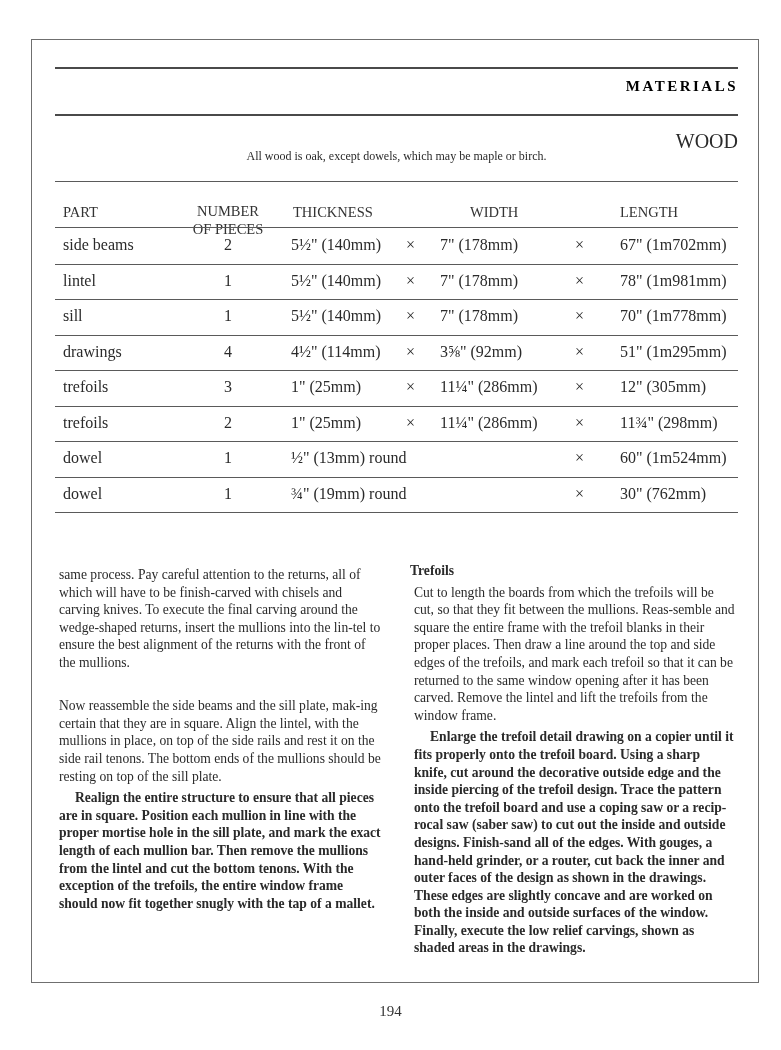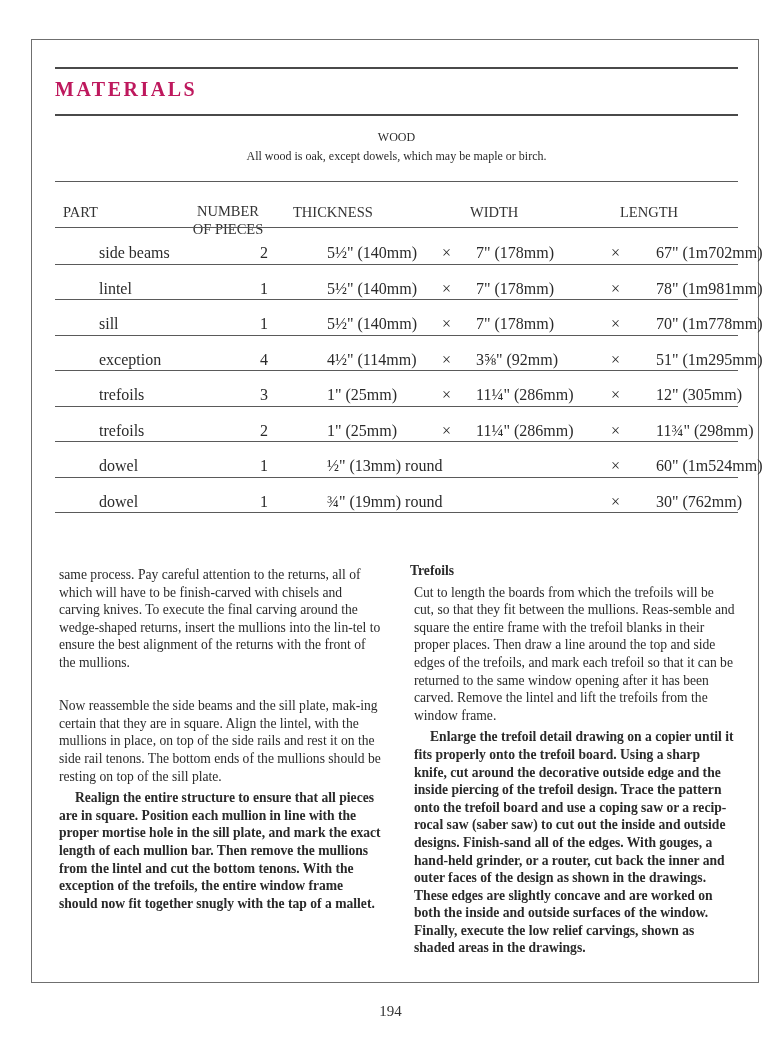--- a/index.html
+++ b/index.html
@@ -7,36 +7,36 @@
     width: 781px; height: 1050px; background: #ffffff; position: relative; overflow: hidden;
     font-family: "Liberation Serif", "DejaVu Serif", serif; color: #2a2a2a;
   }
   .frame {
     position: absolute; left: 31px; top: 39px; width: 728px; height: 944px;
     border: 1.5px solid #6f6f6f; box-sizing: border-box;
   }
   .rule { position: absolute; left: 55px; width: 683px; height: 2px; background: #4a4a4a; }
   .rule.thin { height: 1px; background: #5a5a5a; }
   .title {
-    position: absolute; left: 55px; width: 683px; top: 78px; text-align: left;
-    font-size: 20px; letter-spacing: 2.5px; font-weight: bold; color: #be185d;
+    position: absolute; left: 55px; width: 683px; top: 78px; text-align: right;
+    font-size: 15px; letter-spacing: 2.5px; font-weight: bold; color: #000000;
   }
-  .wood-title { position: absolute; left: 55px; width: 683px; top: 130px; text-align: center; font-size: 12px; }
+  .wood-title { position: absolute; left: 55px; width: 683px; top: 130px; text-align: right; font-size: 20px; }
   .wood-note { position: absolute; left: 55px; width: 683px; top: 149px; text-align: center; font-size: 12px; }
 
   .thead { position: absolute; top: 186px; left: 55px; width: 683px; height: 40px; font-size: 14.5px; color: #333; }
   .th { position: absolute; text-transform: uppercase; }
   .th-part { left: 8px; top: 18px; }
   .th-num { left: 128px; top: 0px; width: 90px; text-align: center; line-height: 18px; margin-top: 16px; }
   .th-thick { left: 238px; top: 18px; }
   .th-width { left: 415px; top: 18px; }
   .th-length { left: 565px; top: 18px; }
 
   .row { position: absolute; left: 55px; width: 683px; height: 35px; font-size: 16px; }
-  .cell { position: absolute; top: 16px; white-space: nowrap; margin-left: 36px; }
+  .cell { position: absolute; top: 8px; white-space: nowrap; }
   .c-part { left: 8px; }
   .c-num { left: 128px; width: 90px; text-align: center; }
   .c-thick { left: 236px; }
   .c-x1 { left: 351px; }
   .c-width { left: 385px; }
   .c-x2 { left: 520px; }
   .c-length { left: 565px; }
 
   .col { position: absolute; top: 562px; width: 330px; font-size: 13.6px; line-height: 17.6px; text-align: left; }
   .col-left { left: 55px; }
@@ -98,21 +98,21 @@
       <span class="cell c-part">sill</span>
       <span class="cell c-num">1</span>
       <span class="cell c-thick">5½" (140mm)</span>
       <span class="cell c-x1">×</span>
       <span class="cell c-width">7" (178mm)</span>
       <span class="cell c-x2">×</span>
       <span class="cell c-length">70" (1m778mm)</span>
     </div>
     <div class="rule thin" style="top: 334.5px;"></div>
     <div class="row" style="top: 334.5px;">
-      <span class="cell c-part">exception</span>
+      <span class="cell c-part">drawings</span>
       <span class="cell c-num">4</span>
       <span class="cell c-thick">4½" (114mm)</span>
       <span class="cell c-x1">×</span>
       <span class="cell c-width">3⅝" (92mm)</span>
       <span class="cell c-x2">×</span>
       <span class="cell c-length">51" (1m295mm)</span>
     </div>
     <div class="rule thin" style="top: 370px;"></div>
     <div class="row" style="top: 370px;">
       <span class="cell c-part">trefoils</span>

